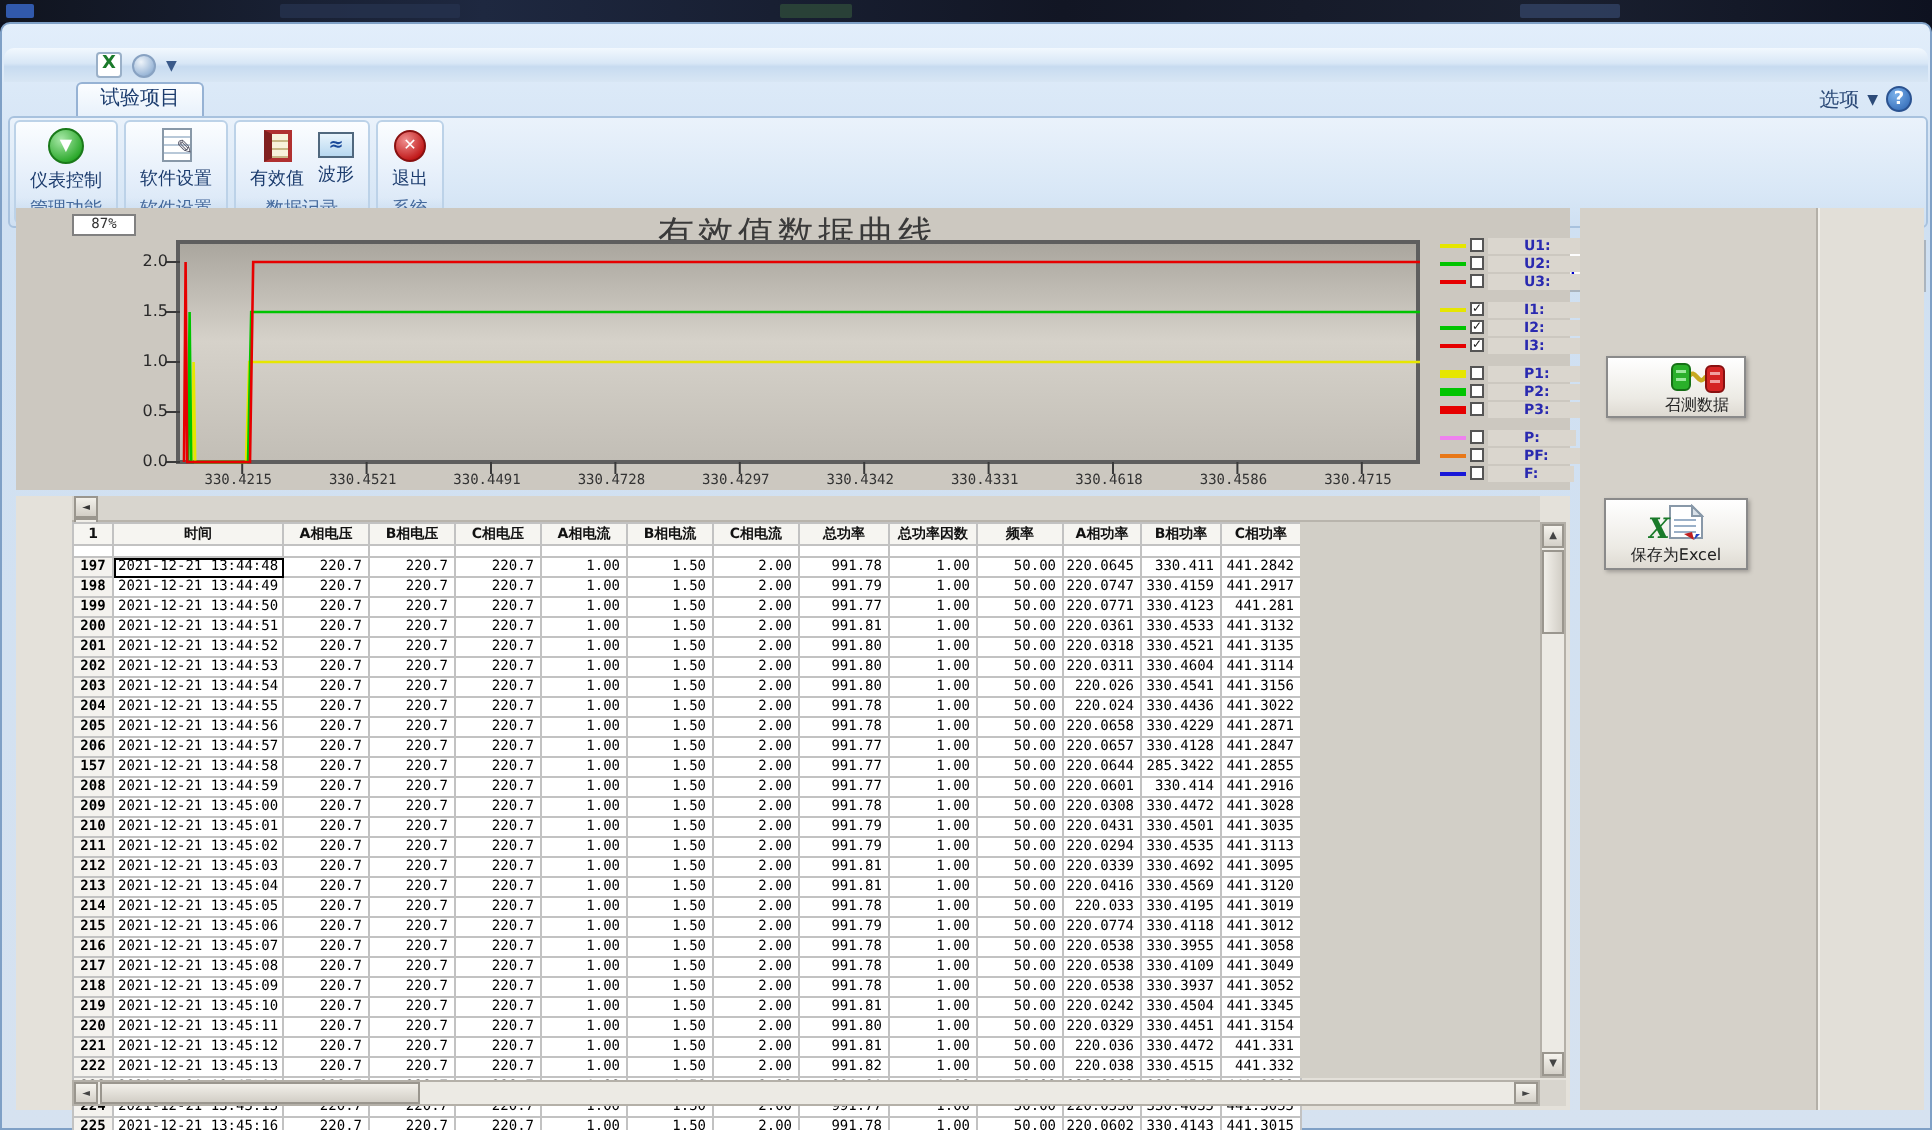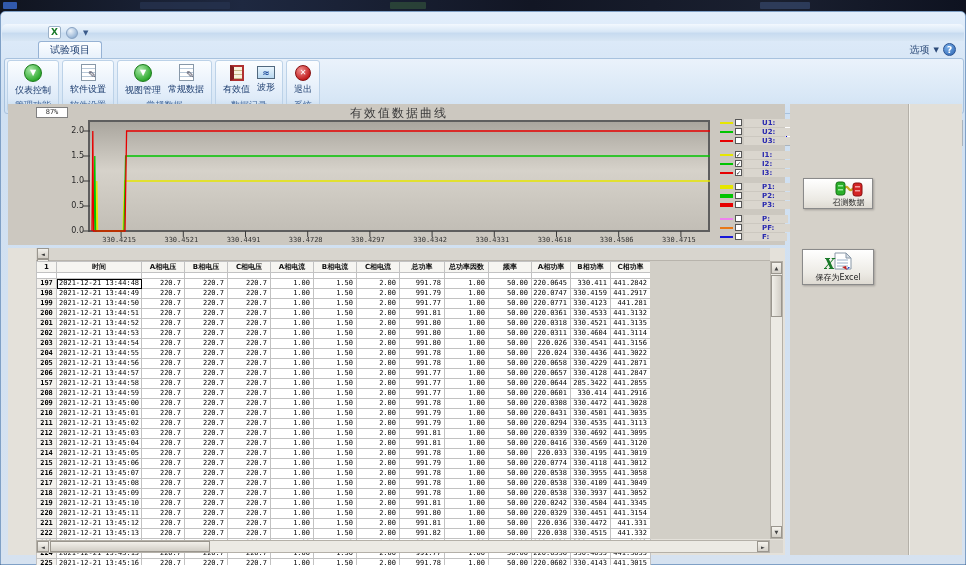--- a/index.html
+++ b/index.html
@@ -75,21 +75,21 @@
 .ddl{display:inline-flex;align-items:stretch;border:1px solid #8ea4c2;background:#fff;height:15px;}
 .ddl .val{font-size:7px;color:#223;padding:0 2px;display:flex;align-items:center;font-family:"DejaVu Sans Mono",monospace;}
 .ddl .arr{width:11px;background:linear-gradient(#e8f1fa,#b8d0ec);border-left:1px solid #8ea4c2;
   color:#335;font-size:6px;display:flex;align-items:center;justify-content:center;}
 .ddl .arr::before{content:'▼';}
 
 
 #chart-panel{position:absolute;left:8px;top:104px;width:777px;height:141px;background:#ccc8c0;z-index:2;}
 #zoom-badge{position:absolute;left:28px;top:3px;width:32px;height:11px;background:#fff;border:1px solid #808080;
   font-size:7px;text-align:center;line-height:9px;color:#333;font-family:"DejaVu Sans Mono",monospace;}
-#chart-title{position:absolute;left:80px;top:1px;width:622px;text-align:center;font-size:12px;color:#3a3a3a;letter-spacing:2px;}
+#chart-title{position:absolute;left:80px;top:1px;width:622px;text-align:center;font-size:18px;color:#3a3a3a;letter-spacing:2px;}
 #plot{position:absolute;left:80px;top:16px;width:622px;height:112px;border:2px solid #5e5e5e;
   background:linear-gradient(#aaa69e,#d6d2ca 45%,#c2beb6);}
 #plot-svg{overflow:visible;display:block;}
 #ylabels .ylab{position:absolute;left:46px;width:30px;text-align:right;font-size:8px;color:#2a2a2a;}
 #xlabels{position:absolute;left:80px;top:132px;width:622px;display:flex;}
 #xlabels .xlab{flex:1;text-align:center;font-size:7px;color:#333;font-family:"DejaVu Sans Mono",monospace;}
 #legend{position:absolute;left:712px;top:14px;width:64px;display:flex;flex-direction:column;}
 .lg-row{height:9px;display:flex;align-items:center;gap:2px;}
 .lg-gap{margin-top:5px;}
 .lg-swatch{width:13px;height:2px;flex:none;}
@@ -181,33 +181,20 @@
           <div class="rglabel">管理功能</div>
         </div>
         <div class="rgroup">
           <div class="rbtns">
             <div class="rbtn">
               <span class="ricon ic-notepad-pencil"></span>
               <span class="rlbl">软件设置</span>
             </div>
           </div>
           <div class="rglabel">软件设置</div>
-        </div>
-        <div class="rgroup">
-          <div class="rbtns">
-            <div class="rbtn">
-              <span class="ricon ic-green-down-arrow"></span>
-              <span class="rlbl">视图管理</span>
-            </div>
-            <div class="rbtn">
-              <span class="ricon ic-notepad-pencil"></span>
-              <span class="rlbl">常规数据</span>
-            </div>
-          </div>
-          <div class="rglabel">常规数据</div>
         </div>
         <div class="rgroup">
           <div class="rbtns">
             <div class="rbtn">
               <span class="ricon ic-book"></span>
               <span class="rlbl">有效值</span>
             </div>
             <div class="rbtn">
               <span class="ricon ic-waveform"></span>
               <span class="rlbl">波形</span>

